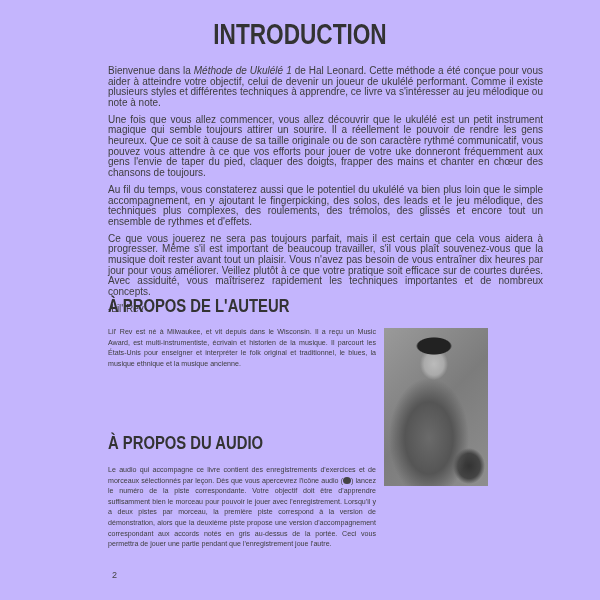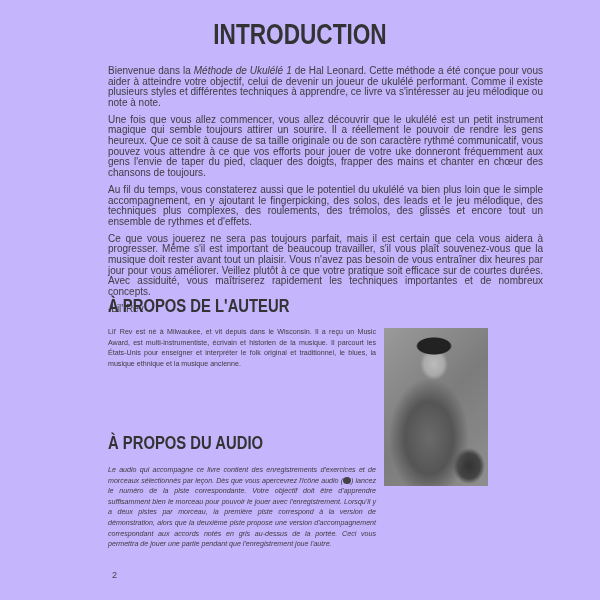--- a/index.html
+++ b/index.html
@@ -48,18 +48,18 @@
   <div class="h2" style="top:295px;">À PROPOS DE L'AUTEUR</div>
 
   <div class="col-text" style="top:327px;">
     <p>Lil' Rev est né à Milwaukee, et vit depuis dans le Wisconsin. Il a reçu un Music Award, est multi-instrumentiste, écrivain et historien de la musique. Il parcourt les États-Unis pour enseigner et interpréter le folk original et traditionnel, le blues, la musique ethnique et la musique ancienne.</p>
   </div>
 
   <div class="photo" title="Photo of Lil' Rev with hat holding a resonator ukulele"></div>
 
   <div class="h2" style="top:432px;">À PROPOS DU AUDIO</div>
 
-  <div class="col-text" style="top:465px;font-style:italic;">
+  <div class="col-text" style="top:465px;">
     <p><span>Le audio qui accompagne ce livre contient des enregistrements d'exercices et de morceaux sélectionnés par leçon. Dès que vous apercevrez l'icône audio (</span><span class="audio-icon"></span><span>) lancez le numéro de la piste correspondante. Votre objectif doit être d'apprendre suffisamment bien le morceau pour pouvoir le jouer avec l'enregistrement. Lorsqu'il y a deux pistes par morceau, la première piste correspond à la version de démonstration, alors que la deuxième piste propose une version d'accompagnement correspondant aux accords notés en gris au-dessus de la portée. Ceci vous permettra de jouer une partie pendant que l'enregistrement joue l'autre.</span></p>
   </div>
 
   <div class="page-num">2</div>
 </div>
 
 </body></html>

